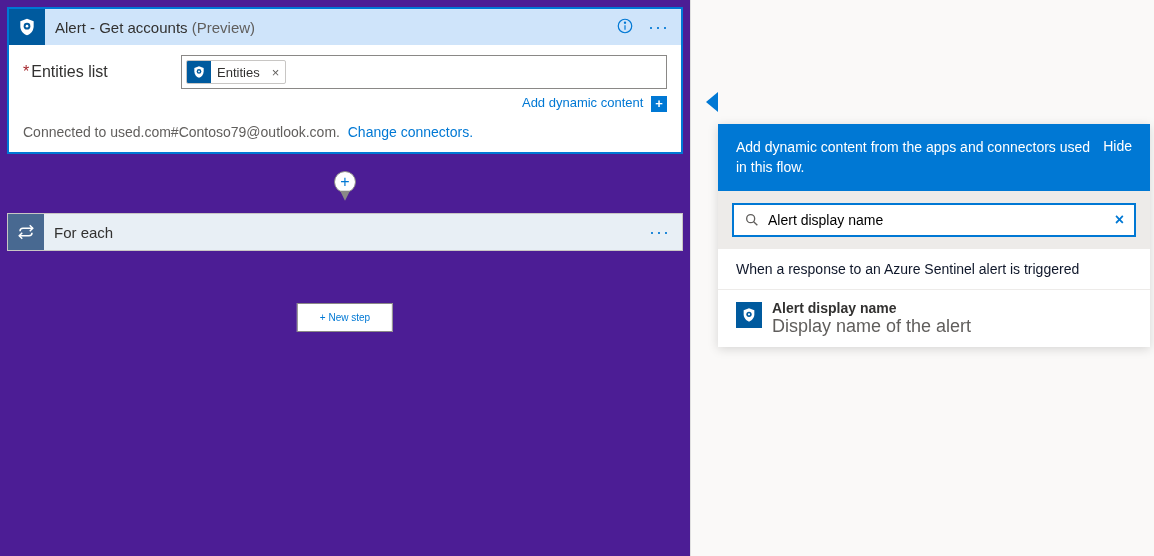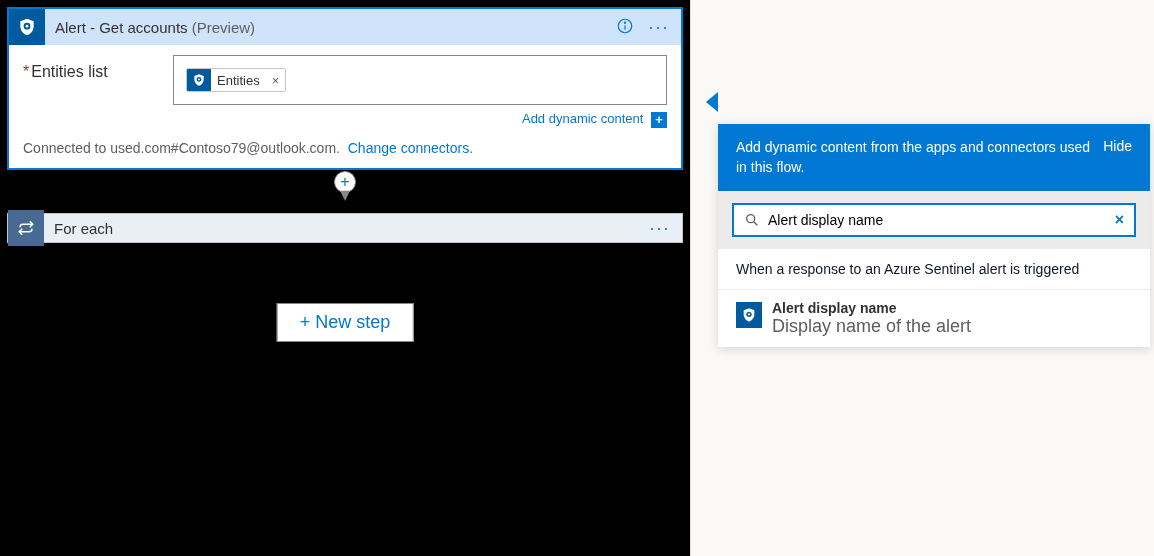--- a/index.html
+++ b/index.html
@@ -11,21 +11,21 @@
     overflow: hidden;
     position: relative;
     color: #323130;
     font-size: 14px;
   }
   .canvas {
     position: absolute;
     left: 0; top: 0;
     width: 690px;
     height: 556px;
-    background: #000000;
+    background: #4c1d95;
   }
   
   .card-alert {
     position: absolute;
     left: 7px; top: 7px;
     width: 676px;
     background: #fff;
     border: 2px solid #0078d4;
   }
   .card-header {
@@ -76,24 +76,25 @@
     font-size: 16px;
     color: #323130;
   }
   .req { color: #a4262c; margin-right: 2px; }
   .field-input-wrap {
     flex: 1;
   }
   .entities-box {
     border: 1px solid #8a8886;
     min-height: 32px;
-    padding: 12px;
-    display: flex;
-    align-items: center;
-    background: #fff;
+    padding: 4px;
+    display: flex;
+    align-items: center;
+    background: #fff;
+    margin-left: 8px;
   }
   .token {
     display: inline-flex;
     align-items: center;
     background: #fff;
     border: 1px solid #c8c6c4;
     border-radius: 2px;
     height: 24px;
     font-size: 12px;
     overflow: hidden;
@@ -165,21 +166,21 @@
 
   
   .card-foreach {
     position: absolute;
     left: 7px; top: 213px;
     width: 676px;
     border: 1px solid #c8c6c4;
     background: #fff;
   }
   .foreach-header {
-    height: 28px;
+    height: 36px;
     background: #e8eff5;
     display: flex;
     align-items: center;
   }
   .foreach-icon-box {
     width: 36px; height: 36px;
     background: #486991;
     display: flex; align-items: center; justify-content: center;
   }
   .foreach-title { flex: 1; padding-left: 10px; font-size: 15px; }
@@ -187,21 +188,21 @@
 
   
   .new-step-btn {
     position: absolute;
     left: 50%; transform: translateX(-50%);
     top: 303px;
     border: 1px solid #8a8886;
     background: #fff;
     padding: 8px 22px;
     color: #0078d4;
-    font-size: 18px;
+    font-size: 10px;
     cursor: pointer;
   }
 
   
   .dc-panel {
     position: absolute;
     left: 718px; top: 83px;
     width: 432px;
     background: #fff;
     box-shadow: 0 2px 10px rgba(0,0,0,0.15);

